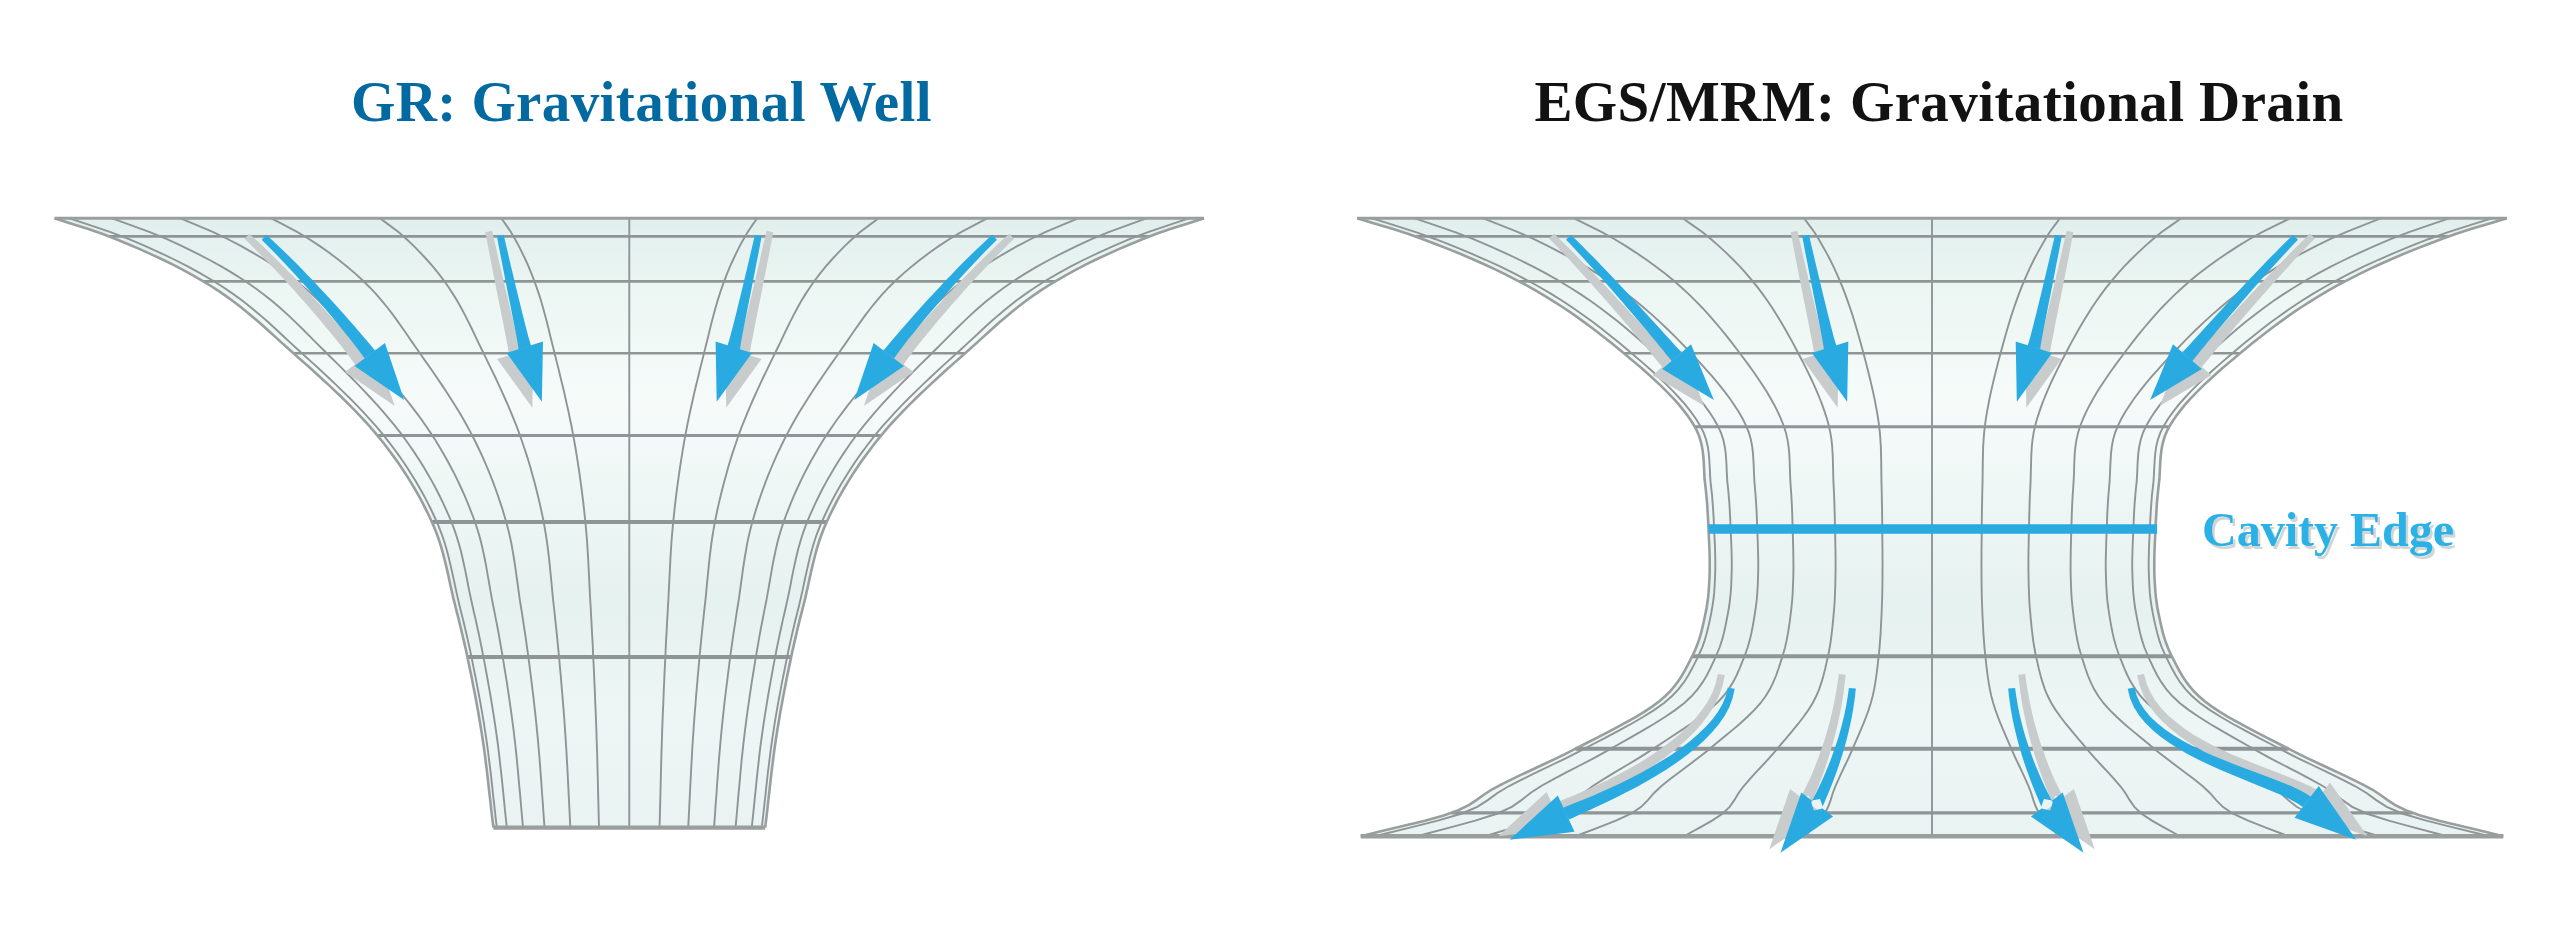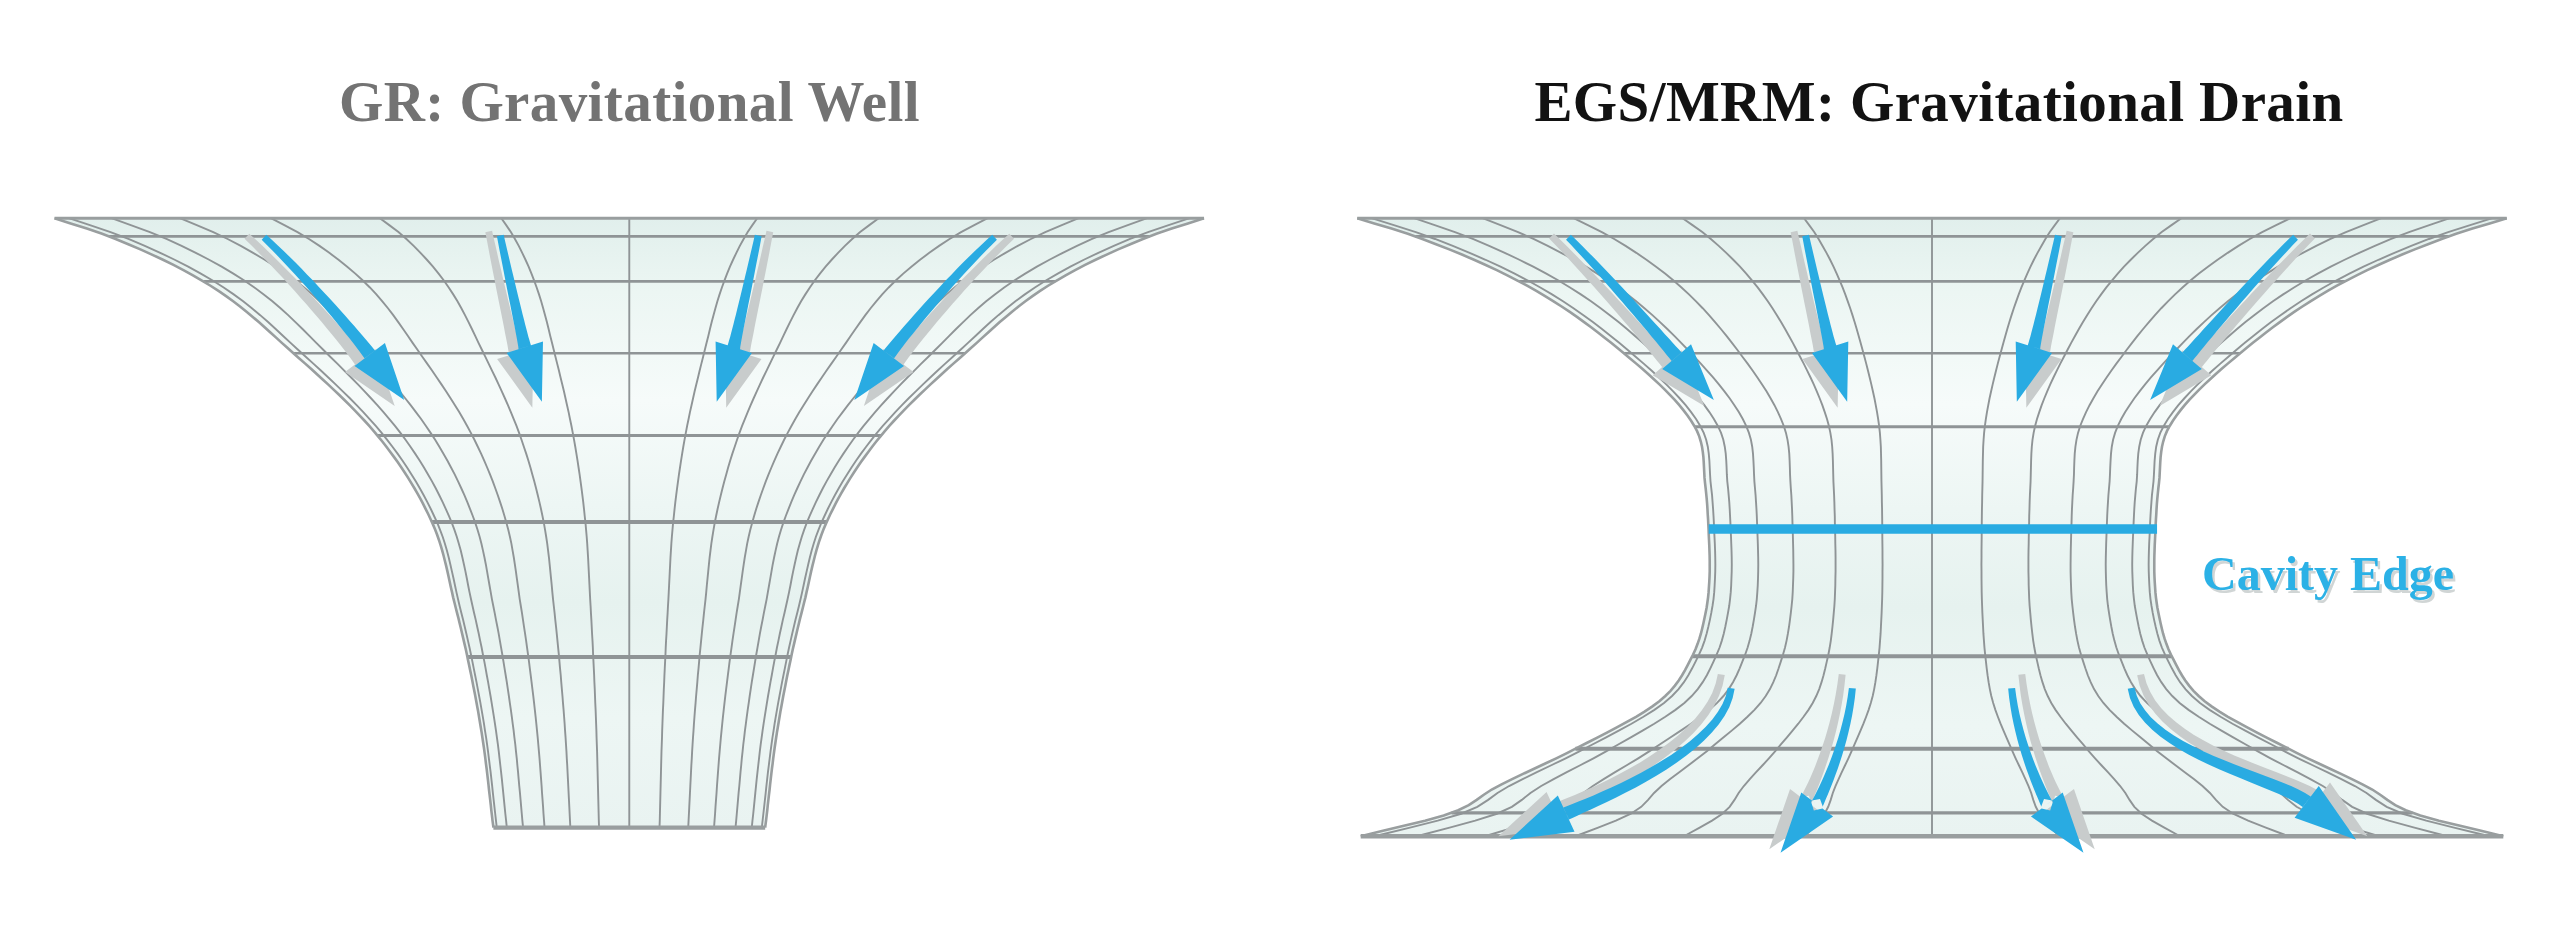--- a/index.html
+++ b/index.html
@@ -6,21 +6,21 @@
   #stage{position:relative;width:2576px;height:935px;overflow:hidden;
          background:#fff;font-family:"Liberation Serif",serif;}
   #figure-svg{position:absolute;left:0;top:0;}
   .panel-title{position:absolute;top:73px;font-weight:700;font-size:57px;
                line-height:1;color:#121212;text-align:center;white-space:nowrap;
                letter-spacing:0.4px;}
   #title-left{left:0;width:1259px;}
   #title-right{left:1288px;width:1302px;}
   .cavity-label{position:absolute;left:2202px;top:506px;font-weight:700;
                 font-size:48px;line-height:1;white-space:nowrap;
-                text-shadow:2.6px 2.6px 0 rgba(170,178,178,0.55);margin-top:44px;}
+                text-shadow:2.6px 2.6px 0 rgba(170,178,178,0.55);}
 </style>
 </head>
 <body>
 
 <div id="stage">
   <svg id="figure-svg" width="2576" height="935" viewBox="0 0 2976 1080">
       <g>
         <defs>
           <linearGradient id="gr-well-grad" gradientUnits="userSpaceOnUse" x1="0" y1="252" x2="0" y2="956">
             <stop offset="0%" stop-color="#E1EFEC"></stop>
@@ -132,17 +132,17 @@
           <path d="M1996,794.5L1993.8,803.9L1990,813.2L1984.7,822.2L1978.2,831.2L1970.4,839.9L1961.6,848.3L1952,856.5L1941.6,864.4L1930.6,872L1919.3,879.2L1907.6,886.1L1895.9,892.6L1884.2,898.7L1872.7,904.4L1861.5,909.6L1850.9,914.4L1840.9,918.8L1831.8,922.6L1823.6,926L1816.5,928.8L1810.7,931.1L1806.2,932.9L1812.6,946.7L1816.6,944.8L1822.2,942.2L1829.2,939L1837.3,935.3L1846.4,931.1L1856.4,926.5L1867.1,921.3L1878.3,915.6L1889.8,909.6L1901.6,903L1913.5,896.1L1925.3,888.8L1936.8,881L1947.9,872.9L1958.5,864.5L1968.4,855.6L1977.4,846.5L1985.5,836.9L1992.3,827.1L1997.8,816.9L2001.7,806.3L2004,795.5Z M1744,970L1799.7,918.9L1819,960.7Z" fill="#29ABE2"></path>
           <path d="M2137.3,782.7L2135.7,794.5L2133.8,805.9L2131.7,817L2129.3,827.8L2126.8,838L2124.1,847.9L2121.3,857.3L2118.4,866.1L2115.5,874.5L2112.6,882.3L2109.8,889.6L2107,896.3L2104.4,902.4L2101.9,907.8L2099.6,912.6L2097.6,916.7L2095.8,920.2L2094.4,922.9L2093.3,924.9L2092.4,926.4L2095.3,936.1L2105.4,933.9L2093.3,924.7L2102.7,923.2L2105.9,931.9L2106.2,930.9L2107,928.8L2108.1,925.9L2109.6,922.2L2111.4,917.9L2113.5,912.8L2115.7,907.1L2118.1,900.7L2120.6,893.7L2123.2,886.1L2125.9,878L2128.5,869.3L2131.2,860.1L2133.7,850.5L2136.1,840.3L2138.4,829.7L2140.5,818.7L2142.4,807.3L2143.9,795.6L2145.2,783.5Z M2057,985L2081,915.4L2117.7,943.2Z" fill="#C8CCCC" transform="translate(-13,-4)"></path>
           <path d="M2136,794.6L2134.6,804.8L2132.9,814.9L2130.9,824.7L2128.6,834.2L2126.2,843.5L2123.6,852.4L2120.9,861L2118.1,869.1L2115.3,876.9L2112.4,884.2L2109.6,891L2106.9,897.4L2104.3,903.1L2101.9,908.3L2099.6,912.9L2097.6,916.9L2095.8,920.3L2094.4,922.9L2093.3,924.9L2092.4,926.4L2095.5,936.2L2105.4,933.9L2093.3,924.7L2102.6,923.1L2105.9,931.9L2106.1,930.9L2106.9,928.9L2108.1,926.1L2109.6,922.5L2111.4,918.3L2113.4,913.4L2115.6,908L2118,901.9L2120.4,895.3L2123,888.2L2125.6,880.5L2128.2,872.5L2130.7,864L2133.2,855.1L2135.5,845.9L2137.7,836.3L2139.7,826.5L2141.4,816.3L2142.9,806L2144,795.4Z M2057,985L2081,915.4L2117.7,943.2Z" fill="#29ABE2"></path>
           <path d="M2318.8,783.5L2320.1,795.6L2321.6,807.3L2323.5,818.7L2325.6,829.7L2327.9,840.3L2330.3,850.5L2332.8,860.1L2335.5,869.3L2338.1,878L2340.8,886.1L2343.4,893.7L2345.9,900.7L2348.3,907.1L2350.5,912.8L2352.6,917.9L2354.4,922.2L2355.9,925.9L2357,928.8L2357.8,930.9L2358.1,931.9L2361.3,923.2L2370.7,924.7L2358.6,933.9L2368.7,936.1L2371.6,926.4L2370.7,924.9L2369.6,922.9L2368.2,920.2L2366.4,916.7L2364.4,912.6L2362.1,907.8L2359.6,902.4L2357,896.3L2354.2,889.6L2351.4,882.3L2348.5,874.5L2345.6,866.1L2342.7,857.3L2339.9,847.9L2337.2,838L2334.7,827.8L2332.3,817L2330.2,805.9L2328.3,794.5L2326.7,782.7Z M2407,985L2346.3,943.2L2383,915.4Z" fill="#C8CCCC" transform="translate(13,-4)"></path>
           <path d="M2320,795.4L2321.1,806L2322.6,816.3L2324.3,826.5L2326.3,836.3L2328.5,845.9L2330.8,855.1L2333.3,864L2335.8,872.5L2338.4,880.5L2341,888.2L2343.6,895.3L2346,901.9L2348.4,908L2350.6,913.4L2352.6,918.3L2354.4,922.5L2355.9,926.1L2357.1,928.9L2357.9,930.9L2358.1,931.9L2361.4,923.1L2370.7,924.7L2358.6,933.9L2368.5,936.2L2371.6,926.4L2370.7,924.9L2369.6,922.9L2368.2,920.3L2366.4,916.9L2364.4,912.9L2362.1,908.3L2359.7,903.1L2357.1,897.4L2354.4,891L2351.6,884.2L2348.7,876.9L2345.9,869.1L2343.1,861L2340.4,852.4L2337.8,843.5L2335.4,834.2L2333.1,824.7L2331.1,814.9L2329.4,804.8L2328,794.6Z M2407,985L2346.3,943.2L2383,915.4Z" fill="#29ABE2"></path>
           <path d="M2456,783.9L2458.9,796L2463.4,807.4L2469.4,818.1L2476.8,828.1L2485.2,837.4L2494.7,846.1L2505,854.3L2516,861.9L2527.6,869L2539.5,875.7L2551.7,881.9L2564,887.8L2576.3,893.3L2588.4,898.5L2600.2,903.4L2611.5,908.1L2622.1,912.6L2632,916.9L2641,921L2648.8,925L2655.3,928.7L2660.2,932.3L2669.5,920.2L2663,916L2655.4,912L2646.9,908.1L2637.5,904.1L2627.3,900L2616.4,895.8L2605,891.5L2593.2,886.9L2581.1,882L2568.9,876.9L2556.7,871.4L2544.7,865.7L2533,859.5L2521.7,852.9L2511,845.9L2501.1,838.4L2492,830.5L2483.9,822.1L2476.9,813.1L2471.2,803.5L2466.8,793.3L2463.9,782.5Z M2722,970L2650.9,944.5L2678.8,908Z" fill="#C8CCCC" transform="translate(13,-4)"></path>
           <path d="M2458.1,795.7L2460.7,806.3L2465,816.4L2470.9,825.8L2478,834.7L2486.4,843L2495.7,850.8L2505.9,858.1L2516.7,865L2528.2,871.5L2540,877.7L2552.1,883.4L2564.3,888.9L2576.6,894.1L2588.6,899.1L2600.3,903.8L2611.6,908.4L2622.2,912.8L2632.1,917L2641,921L2648.8,925L2655.3,928.7L2660.2,932.3L2669.5,920.2L2663,916L2655.4,912L2646.9,908.1L2637.5,904.2L2627.2,900.2L2616.4,896.1L2605,891.8L2593.2,887.4L2581.1,882.8L2569,877.9L2556.8,872.9L2544.9,867.5L2533.2,861.8L2522.1,855.9L2511.5,849.5L2501.7,842.9L2492.7,835.8L2484.8,828.4L2478.1,820.5L2472.6,812.3L2468.5,803.5L2465.9,794.3Z M2722,970L2650.9,944.5L2678.8,908Z" fill="#29ABE2"></path>
         </g>
       </g>
     </svg>
-  <div class="panel-title" id="title-left" style="color: #737373;">GR: Gravitational Well</div>
+  <div class="panel-title" id="title-left" style="color: #0369a1; margin-left: 12px;">GR: Gravitational Well</div>
   <div class="panel-title" id="title-right" style="color: rgb(18, 18, 18);">EGS/MRM: Gravitational Drain</div>
   <div class="cavity-label" id="cavity-label" style="color: rgb(43, 177, 230);">Cavity Edge</div>
 </div>
 
 
 </body></html>

